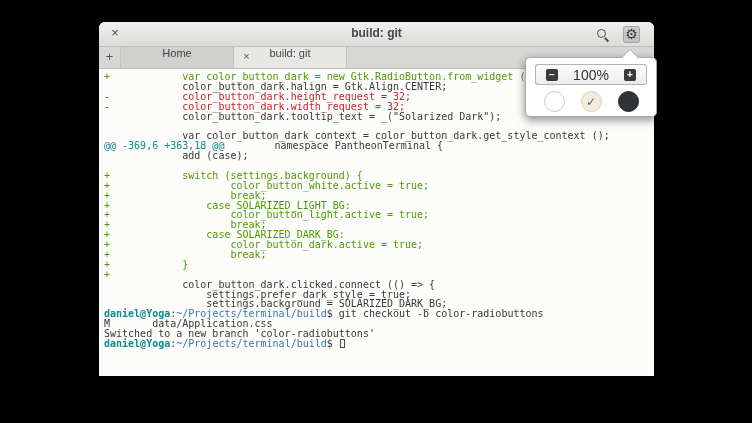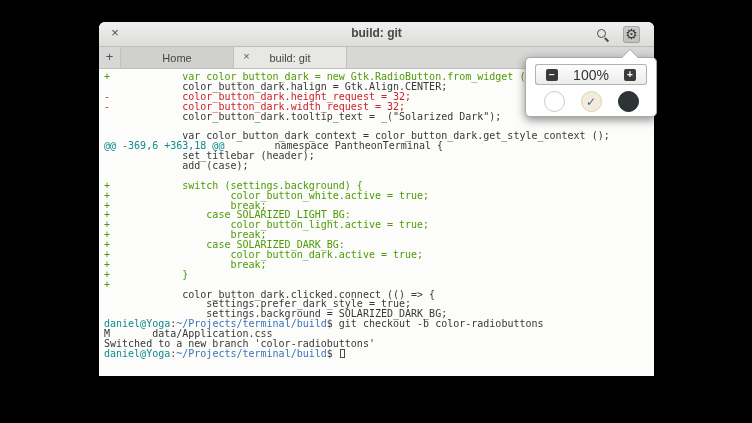--- a/index.html
+++ b/index.html
@@ -54,21 +54,21 @@
   
   .tabbar {
     height: 21px; flex: 0 0 21px; display: flex; align-items: stretch;
     background: #d7d7d5; border-bottom: 1px solid #c0c0bd;
   }
   .tab-add {
     width: 21px; text-align: center; font-size: 13px; line-height: 20px;
     color: #555; border-right: 1px solid #c1c1be;
   }
   .tab {
-    width: 112px; position: relative; display: flex; align-items: center; justify-content: center;
+    width: 112px; position: relative; display: flex; justify-content: center;
     border-right: 1px solid #c1c1be; background: #d0d0ce;
   }
   .tab.active { background: #e7e7e5; }
   .tab-label { font-size: 11px; color: #454545; }
   .tab-close {
     position: absolute; left: 6px; top: 3px; width: 13px; height: 13px;
     font-size: 11px; line-height: 13px; text-align: center; color: #5c5c5c;
   }
   .tab-filler { flex: 1; }
 
@@ -78,21 +78,21 @@
     font-family: "DejaVu Sans Mono", "Liberation Mono", monospace;
     font-size: 10px; line-height: 9.9px; color: var(--term-fg, #383838);
     padding: 3px 0 0 5px; overflow: hidden;
   }
   .tline { white-space: pre; height: 9.9px; }
   .t-add  { color: var(--col-add, #4e9a06); }
   .t-del  { color: var(--col-del, #cc2229); }
   .t-ctx, .t-out { color: var(--term-fg, #383838); }
   .hunk-range { color: var(--col-hunk, #0e8c8e); }
   .hunk-rest  { color: var(--term-fg, #383838); margin-left: 44px; }
-  .p-user { color: var(--col-user, #0e8c8e); font-weight: normal; }
+  .p-user { color: var(--col-user, #0e8c8e); font-weight: bold; }
   .p-path { color: var(--col-path, #3b74bc); font-weight: normal; }
   .p-sep, .p-cmd { color: var(--term-fg, #383838); }
   .cursor {
     display: inline-block; width: 5px; height: 9px; margin-left: 1px;
     border: 1px solid #4a4a4a; vertical-align: -1px; box-sizing: border-box;
   }
 
   
   .popover {
     position: absolute; left: 525px; top: 57px; width: 132px; height: 60px;
@@ -164,21 +164,20 @@
 
     <div class="terminal">
         <div class="tline t-add">+            var color_button_dark = new Gtk.RadioButton.from_widget (color_button_white);</div>
         <div class="tline t-ctx">             color_button_dark.halign = Gtk.Align.CENTER;</div>
         <div class="tline t-del">-            color_button_dark.height_request = 32;</div>
         <div class="tline t-del">-            color_button_dark.width_request = 32;</div>
         <div class="tline t-ctx">             color_button_dark.tooltip_text = _("Solarized Dark");</div>
         <div class="tline t-ctx">&nbsp;</div>
         <div class="tline t-ctx">             var color_button_dark_context = color_button_dark.get_style_context ();</div>
         <div class="tline t-hunk"><span class="hunk-range">@@ -369,6 +363,18 @@</span><span class="hunk-rest"> namespace PantheonTerminal {</span></div>
-        <div class="tline t-ctx">             set_titlebar (header);</div>
         <div class="tline t-ctx">             add (case);</div>
         <div class="tline t-ctx">&nbsp;</div>
         <div class="tline t-add">+            switch (settings.background) {</div>
         <div class="tline t-add">+                    color_button_white.active = true;</div>
         <div class="tline t-add">+                    break;</div>
         <div class="tline t-add">+                case SOLARIZED_LIGHT_BG:</div>
         <div class="tline t-add">+                    color_button_light.active = true;</div>
         <div class="tline t-add">+                    break;</div>
         <div class="tline t-add">+                case SOLARIZED_DARK_BG:</div>
         <div class="tline t-add">+                    color_button_dark.active = true;</div>

